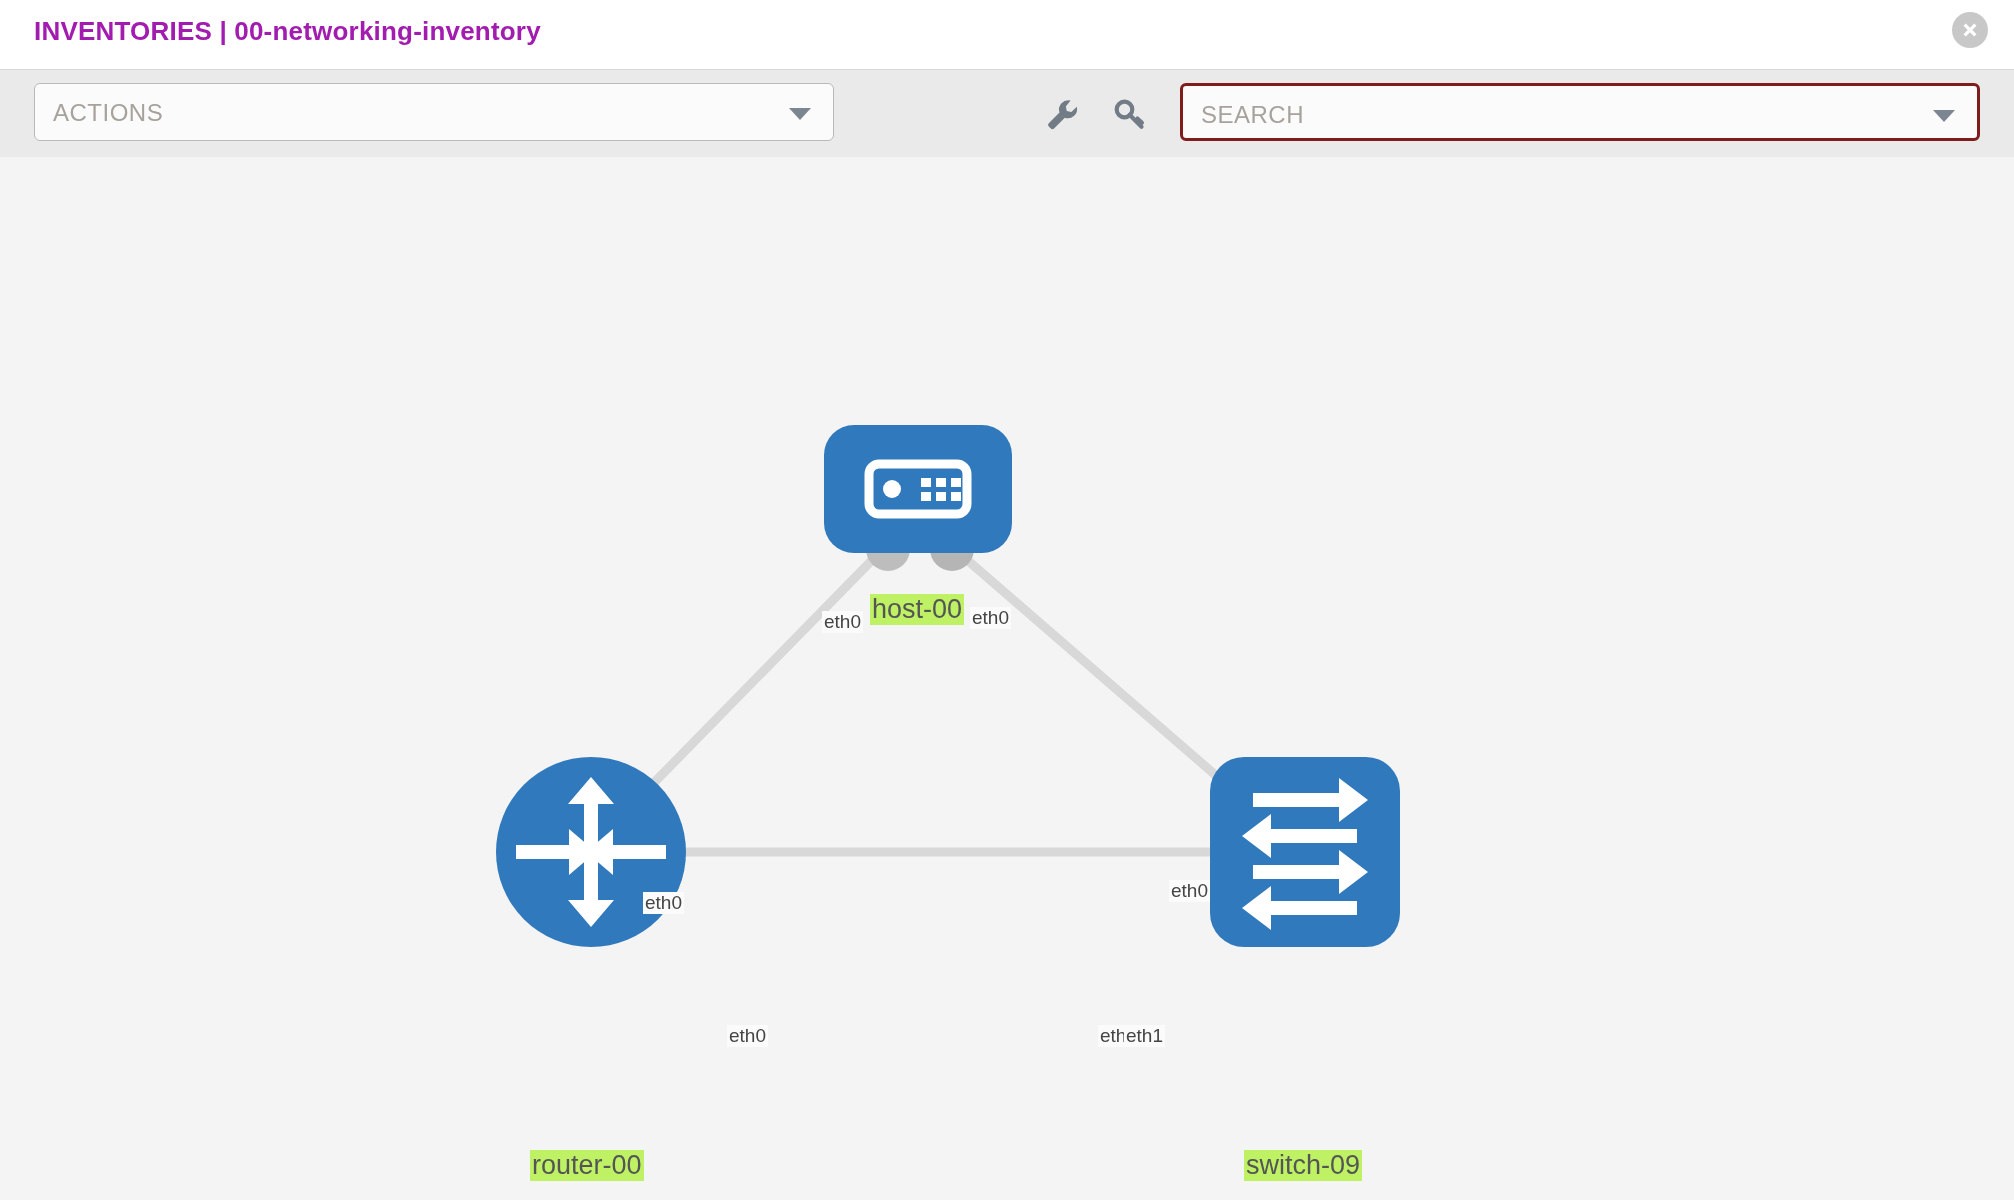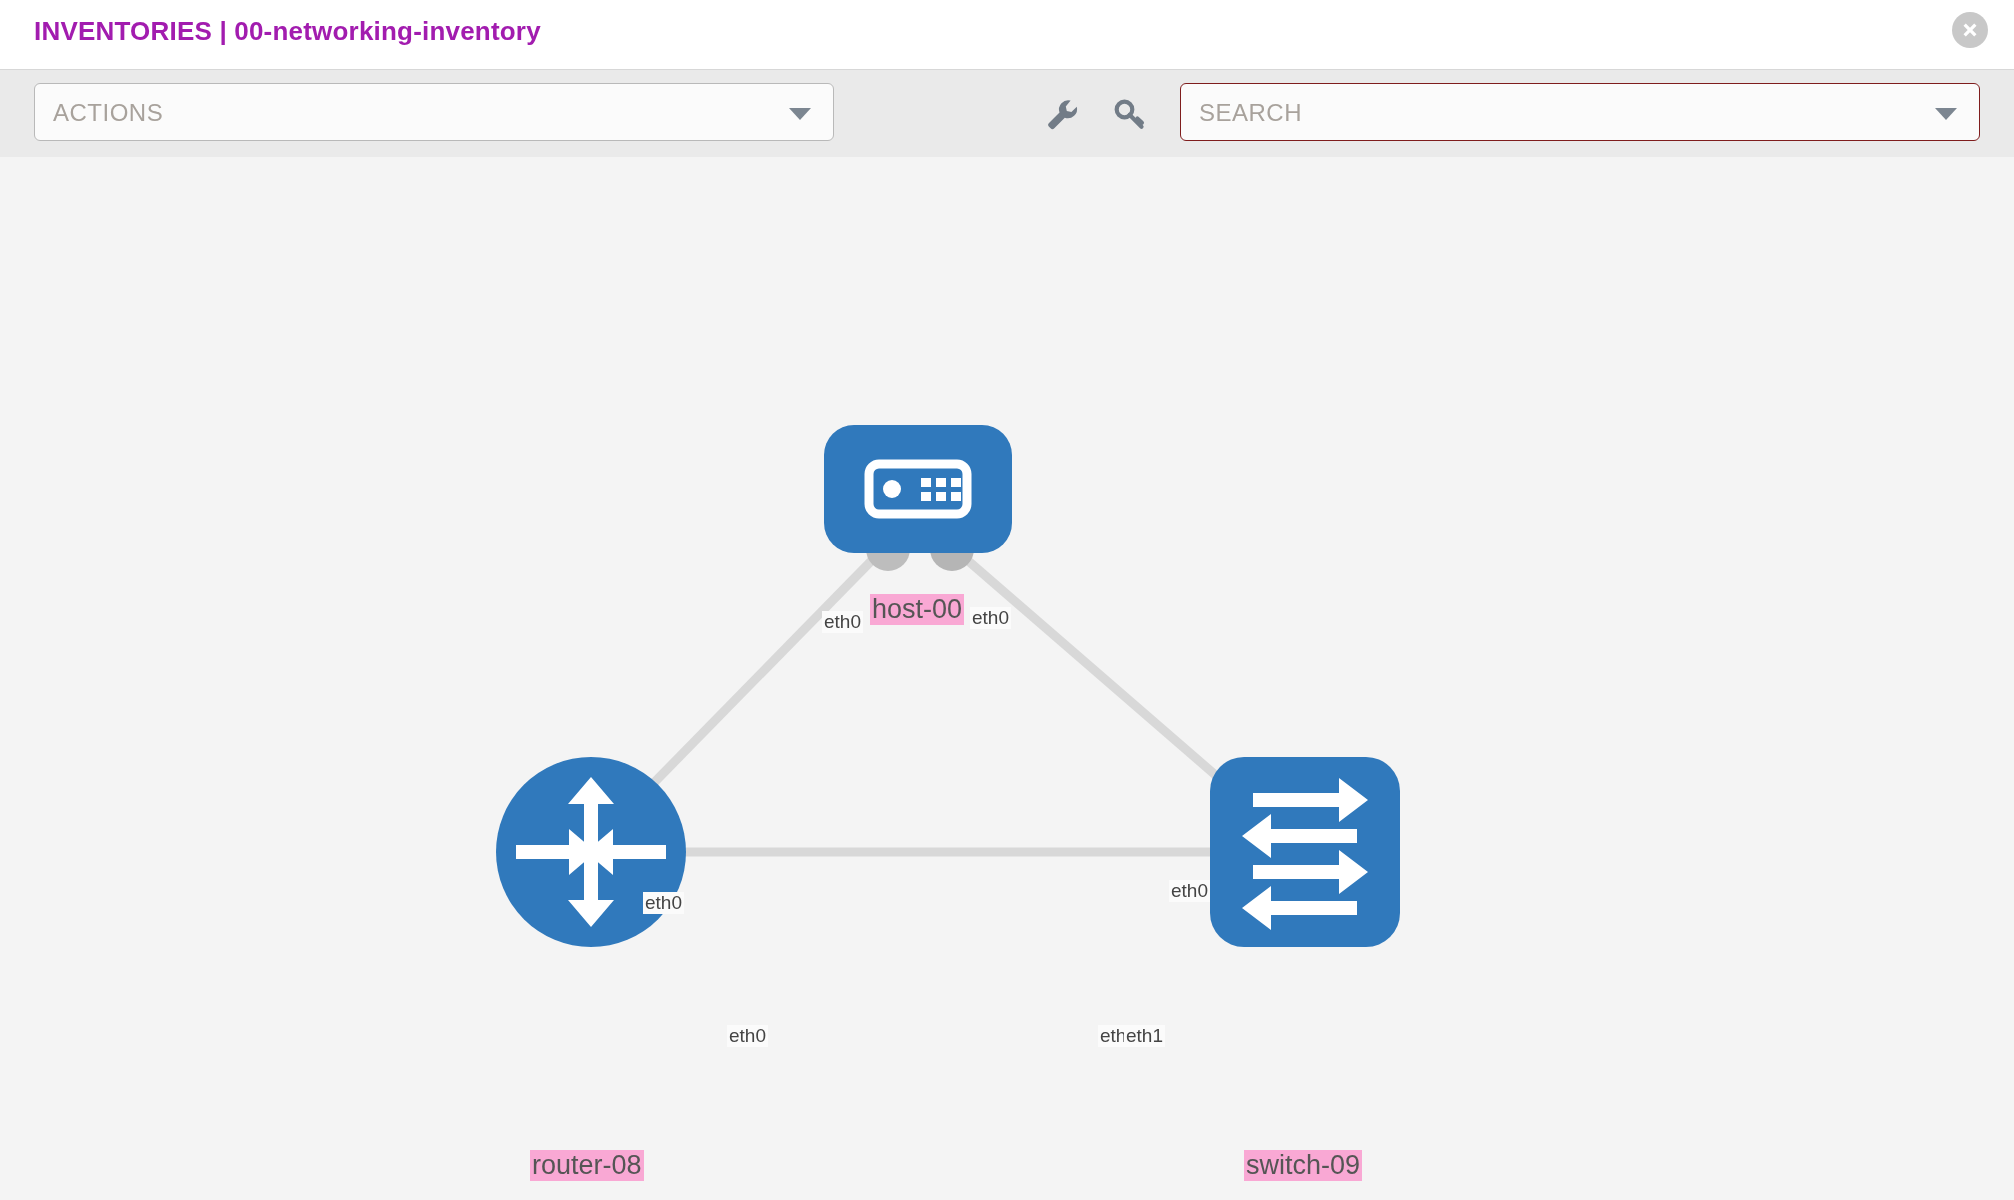--- a/index.html
+++ b/index.html
@@ -101,21 +101,21 @@
   .tool-icon.wrench { left: 1042px; }
   .tool-icon.key    { left: 1110px; }
 
   .search-box {
     position: absolute;
     left: 1180px;
     top: 13px;
     width: 800px;
     height: 58px;
     background: #fbfbfb;
-    border: 1px solid #7f1d1d;
+    border: 3px solid #7f1d1d;
     border-radius: 6px;
     box-sizing: border-box;
     cursor: text;
   }
   .search-label {
     position: absolute;
     left: 18px;
     top: 15px;
     font-size: 24px;
     color: #a8a29c;
@@ -136,21 +136,21 @@
     left: 0; top: 0;
     width: 2014px;
     height: 1043px;
     display: block;
   }
 
   .node-label {
     position: absolute;
     font-size: 27px;
     color: #555555;
-    background: #f9a8d4;
+    background: #bef264;
     white-space: nowrap;
     padding: 0 2px;
   }
   .iface-label {
     position: absolute;
     font-size: 19px;
     color: #444444;
     background: #fbfbfb;
     white-space: nowrap;
     padding: 0 2px;
@@ -252,21 +252,21 @@
           <path d="M1357 672 L1271 672 L1271 657 L1242 679 L1271 701 L1271 686 L1357 686 Z"></path>
 
           <path d="M1253 708 L1339 708 L1339 693 L1368 715 L1339 737 L1339 722 L1253 722 Z"></path>
 
           <path d="M1357 744 L1271 744 L1271 729 L1242 751 L1271 773 L1271 758 L1357 758 Z"></path>
         </g>
       </g>
     </svg>
 
     <div class="node-label" style="left:870px; top:437px;">host-00</div>
-    <div class="node-label" style="left:530px; top:993px;">router-08</div>
+    <div class="node-label" style="left:530px; top:993px;">router-00</div>
     <div class="node-label" style="left:1244px; top:993px;">switch-09</div>
 
     <div class="iface-label" style="left:822px; top:454px;">eth0</div>
     <div class="iface-label" style="left:970px; top:450px;">eth0</div>
     <div class="iface-label" style="left:643px; top:735px;">eth0</div>
     <div class="iface-label" style="left:1169px; top:723px;">eth0</div>
     <div class="iface-label" style="left:727px; top:868px;">eth0</div>
     <div class="iface-label" style="left:1098px; top:868px;text-align:right;">eth</div>
     <div class="iface-label" style="left:1124px; top:868px;text-align:right;">eth1</div>
 

